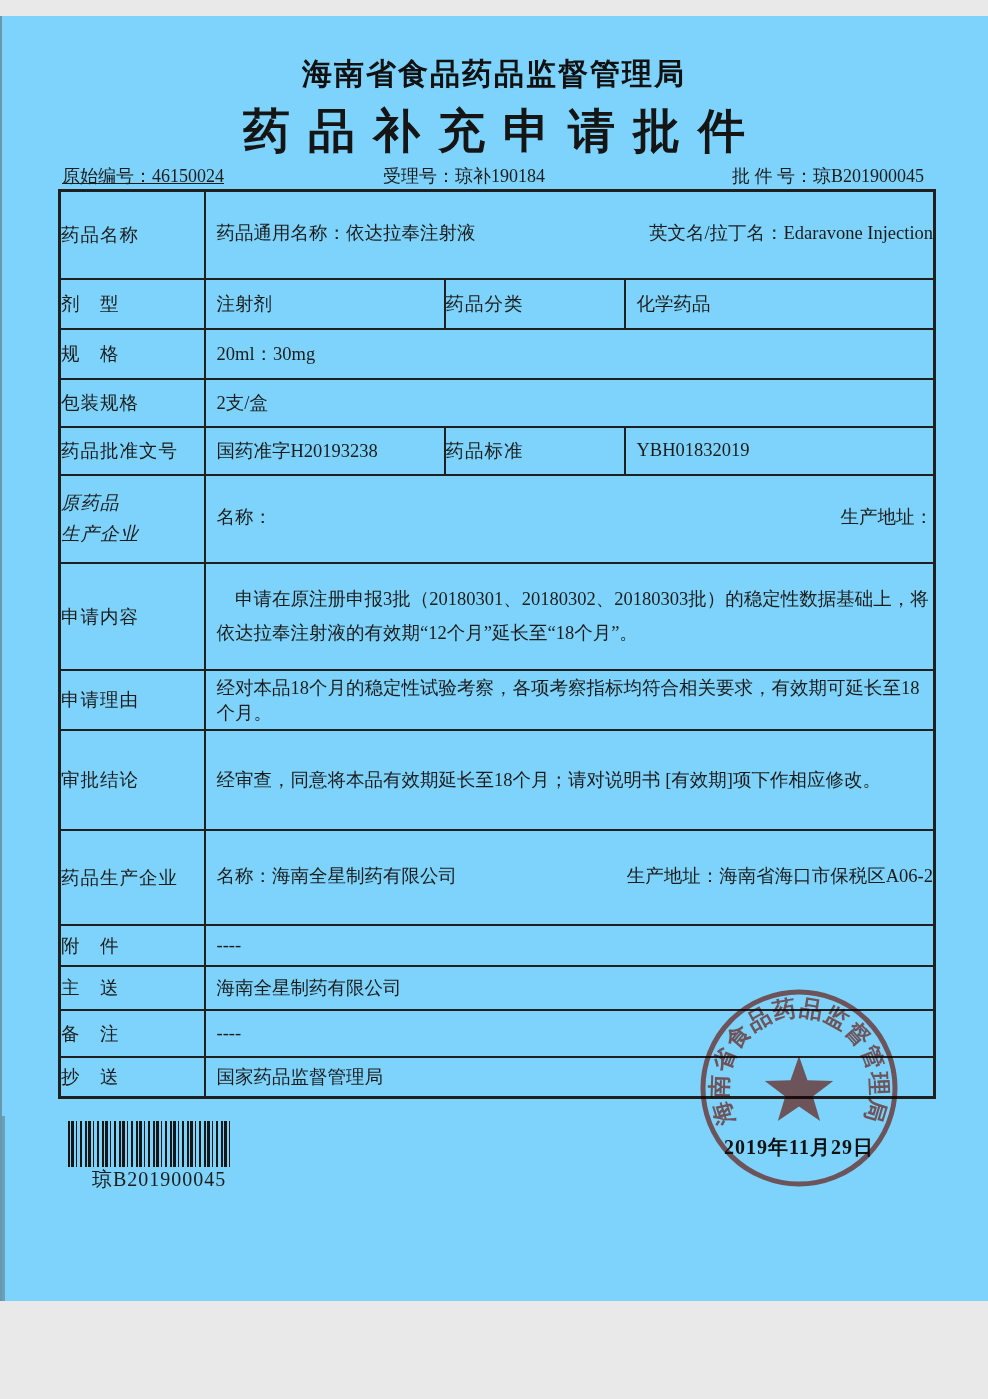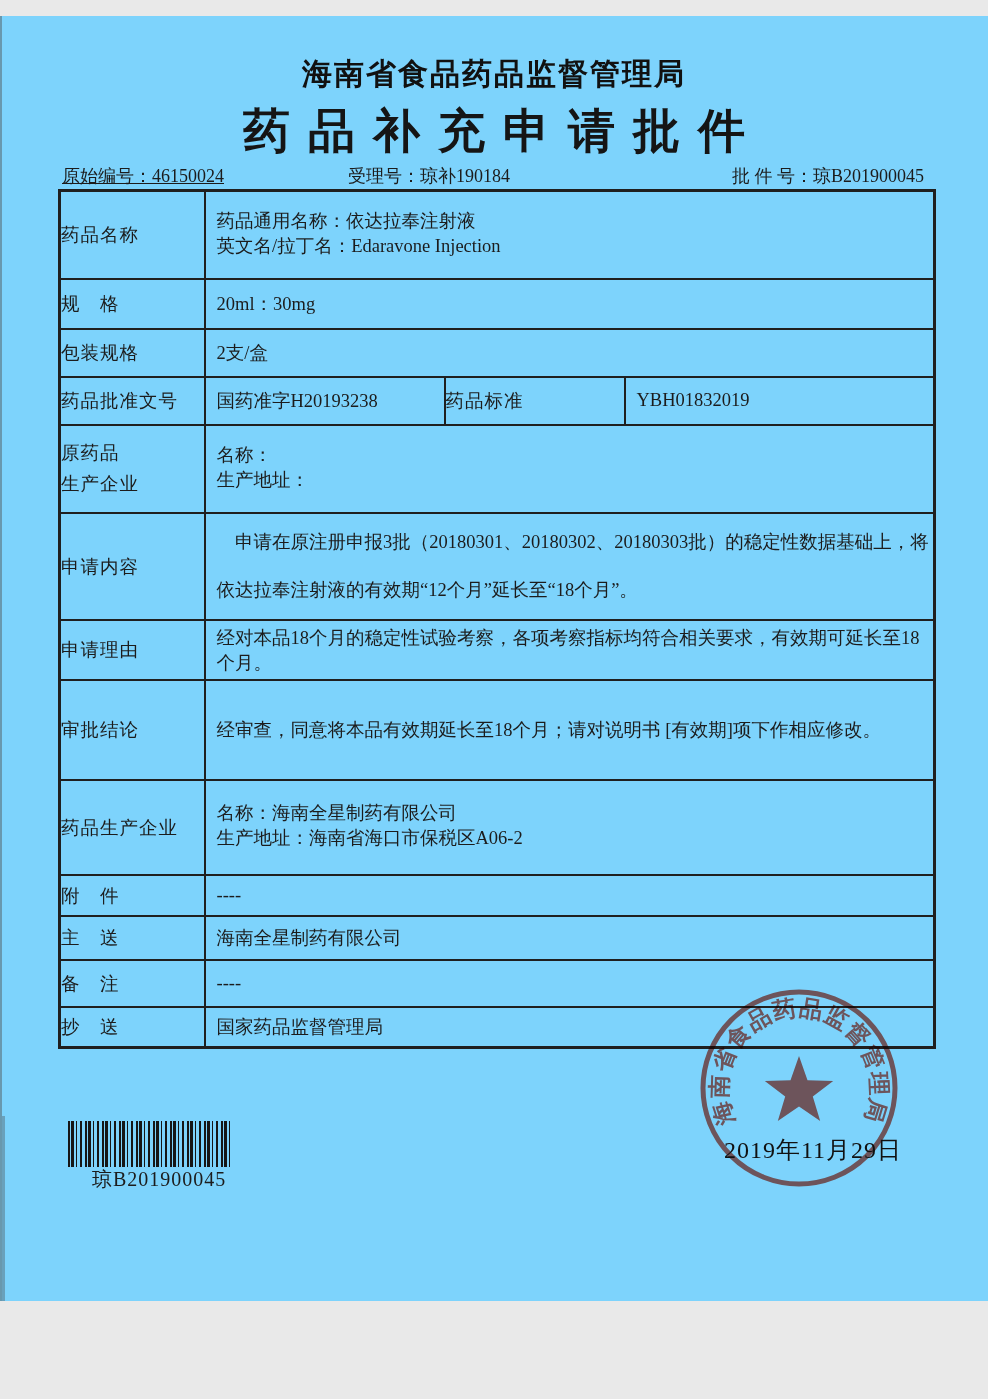--- a/index.html
+++ b/index.html
@@ -22,51 +22,51 @@
     font-weight:bold;font-size:30px;letter-spacing:2px;color:#111;
   }
   .doc-title{
     position:absolute;left:0;top:84px;width:100%;
     text-align:center;font-weight:bold;font-size:47px;
     letter-spacing:18px;padding-left:18px;box-sizing:border-box;color:#151515;
   }
   .info-row{position:absolute;left:0;top:148px;width:100%;font-size:18px;}
   .info-item{position:absolute;white-space:nowrap;}
   .info-orig{left:62px;text-decoration:underline;}
-  .info-accept{left:348px;}
+  .info-accept{left:383px;}
   .info-approv{left:732px;}
 
   table.grid{
     position:absolute;left:58px;top:173px;width:875px;
     border-collapse:collapse;table-layout:fixed;
   }
   table.grid,.grid td{border:2px solid #1f1f1f;}
   table.grid{border-width:3px;}
   .grid td{padding:0;vertical-align:middle;font-size:18.5px;overflow:hidden;}
   .lbl{text-align:left;font-size:19px;letter-spacing:1px;}
   .val{padding-left:11px !important;}
-  .stack{display:flex;flex-direction:column;justify-content:space-between;height:100%;box-sizing:border-box;padding:8px 0 12px 0;}
-  .para{line-height:48px;text-indent:1em;}
+  .stack{display:flex;justify-content:space-between;height:100%;box-sizing:border-box;padding:8px 0 12px 0;}
+  .para{line-height:34px;text-indent:1em;}
   .center-line{display:flex;align-items:center;height:100%;}
-  .lbl-stack{line-height:31px;}
+  .lbl-stack{line-height:31px;font-style:italic;}
 
   .barcode{
     position:absolute;left:68px;top:1105px;width:164px;height:46px;
     background:repeating-linear-gradient(90deg,
       #161616 0 2px,transparent 2px 3px,
       #161616 3px 6px,transparent 6px 8px,
       #161616 8px 9px,transparent 9px 12px,
       #161616 12px 14px,transparent 14px 17px);
   }
   .barcode-label{position:absolute;left:92px;top:1150px;font-size:20px;letter-spacing:1px;}
   .stamp{
     position:absolute;left:697px;top:970px;width:204px;height:204px;
     mix-blend-mode:multiply;opacity:.85;pointer-events:none;
   }
-  .stamp-date{position:absolute;left:724px;top:1118px;font-size:24px;color:#111;letter-spacing:1px;}
+  .stamp-date{position:absolute;left:724px;top:1118px;font-size:20px;color:#111;letter-spacing:1px;font-weight:bold;}
 </style>
 </head>
 <body>
 
 <div class="page">
   <div class="edge-left"></div>
   <div class="edge-left2"></div>
   <div class="edge-bottom"></div>
 
   <div class="agency">海南省食品药品监督管理局</div>
@@ -87,20 +87,26 @@
     </colgroup>
     <tbody>
         <tr style="height:88px">
       <td class="lbl">药品名称</td>
       <td colspan="3" class="val">
         <div class="stack">
           <div>药品通用名称：依达拉奉注射液</div>
           <div>英文名/拉丁名：Edaravone Injection</div>
         </div>
       </td>
+    </tr>
+    <tr style="height:50px">
+      <td class="lbl">剂　型</td>
+      <td class="val">注射剂</td>
+      <td class="lbl">药品分类</td>
+      <td class="val">化学药品</td>
     </tr>
     <tr style="height:50px">
       <td class="lbl">规　格</td>
       <td colspan="3" class="val">20ml：30mg</td>
     </tr>
     <tr style="height:48px">
       <td class="lbl">包装规格</td>
       <td colspan="3" class="val">2支/盒</td>
     </tr>
     <tr style="height:48px">

